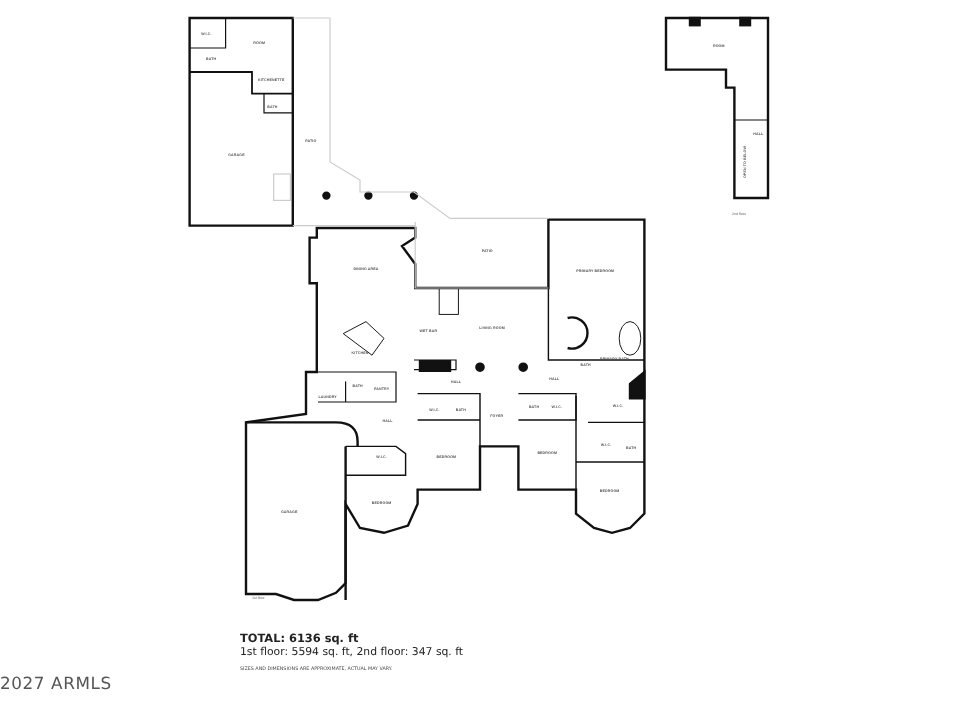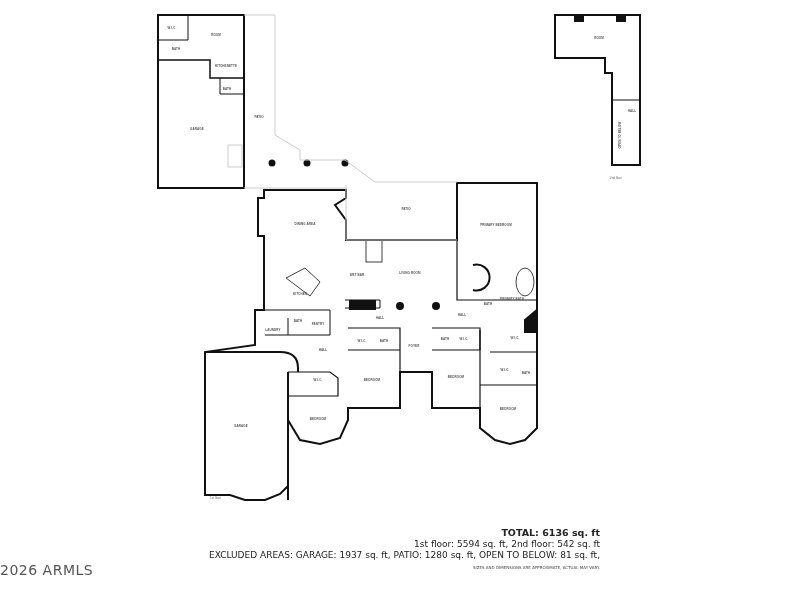--- a/index.html
+++ b/index.html
@@ -1,20 +1,20 @@
 <!DOCTYPE html>
 <html><head>
 <meta charset="utf-8">
 <style>
   html, body { margin:0; padding:0; background:#ffffff; }
   body { width:800px; height:600px; position:relative; overflow:hidden; font-family:"Liberation Sans", sans-serif; }
   #plan { position:absolute; left:0; top:0; width:800px; height:600px; }
   .lbl { position:absolute; font-size:3px; color:#555; text-align:center; line-height:3.5px; transform:translate(-50%,-50%); white-space:nowrap; }
   .lbl .n { font-weight:bold; letter-spacing:0.1px; }
-  .summary { position:absolute; left:200px; top:527px; width:400px; text-align:right; color:#222; font-family:"DejaVu Sans", sans-serif; }
+  .summary { position:absolute; left:200px; top:527px; width:400px; text-align:left; color:#222; font-family:"DejaVu Sans", sans-serif; }
   .summary .total { font-size:9.5px; font-weight:bold; line-height:12px; }
   .summary .line { font-size:9px; line-height:11px; }
   .summary .note { font-size:4px; line-height:6px; margin-top:4px; color:#444; }
   .watermark { position:absolute; left:0px; top:562px; font-size:14px; color:#555; letter-spacing:0.5px; font-family:"DejaVu Sans", sans-serif; }
   .floor-lbl { position:absolute; font-size:3px; color:#666; }
 </style>
 </head>
 <body>
 
 <svg id="plan" viewBox="0 0 800 600" xmlns="http://www.w3.org/2000/svg">
@@ -107,18 +107,17 @@
 <div class="lbl" style="left:318px;top:420px"><span class="n">BEDROOM</span></div>
 <div class="lbl" style="left:599px;top:39px"><span class="n">ROOM</span></div>
 <div class="lbl" style="left:632px;top:112px"><span class="n">HALL</span></div>
 <div class="lbl" style="left:621px;top:135px;transform:translate(-50%,-50%) rotate(-90deg)"><span class="n">OPEN TO BELOW</span></div>
 
 <div class="floor-lbl" style="left:210px;top:496px">1st floor</div>
 <div class="floor-lbl" style="left:610px;top:176px">2nd floor</div>
 
 <div class="summary">
   <div class="total">TOTAL: 6136 sq. ft</div>
-  <div class="line">1st floor: 5594 sq. ft, 2nd floor: 542 sq. ft</div>
-  <div class="line">EXCLUDED AREAS: GARAGE: 1937 sq. ft, PATIO: 1280 sq. ft, OPEN TO BELOW: 81 sq. ft,</div>
+  <div class="line">1st floor: 5594 sq. ft, 2nd floor: 347 sq. ft</div>
   <div class="note">SIZES AND DIMENSIONS ARE APPROXIMATE, ACTUAL MAY VARY.</div>
 </div>
 
-<div class="watermark">2026 ARMLS</div>
+<div class="watermark">2027 ARMLS</div>
 
 </body></html>

